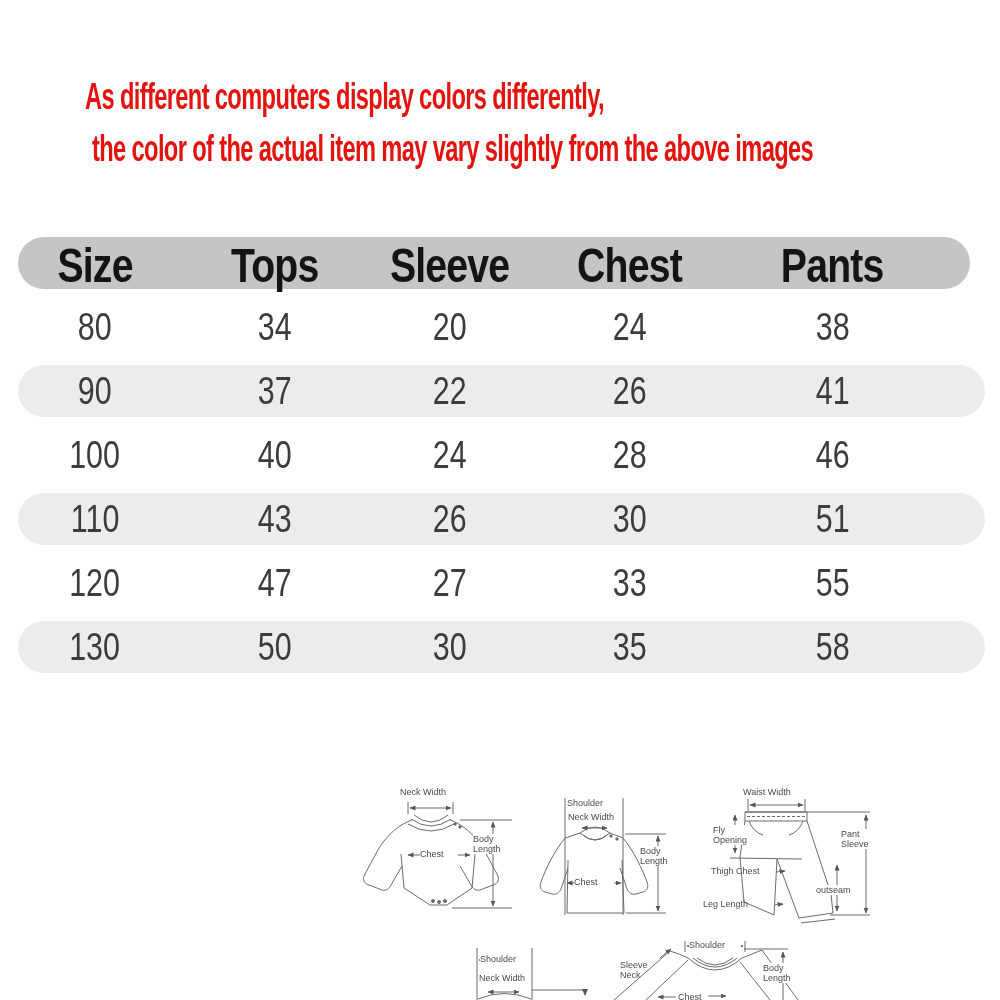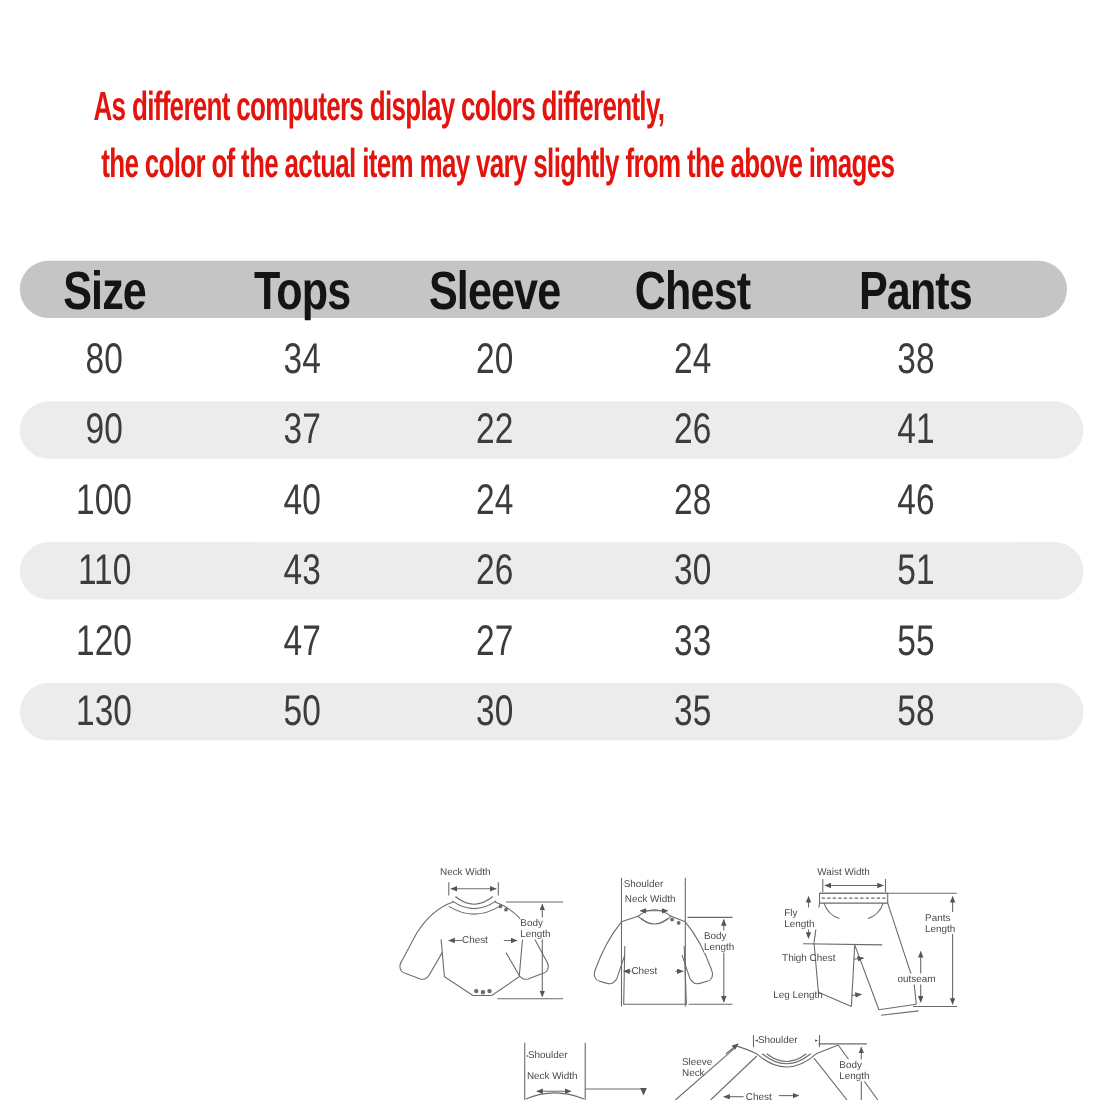--- a/index.html
+++ b/index.html
@@ -179,22 +179,22 @@
     <div class="dlabel" style="left:60px;top:5px;width:62px;">Neck Width</div>
     <div class="dlabel wbg" style="left:80px;top:67px;width:38px;">Chest</div>
     <div class="dlabel wbg" style="left:133px;top:52px;width:44px;">Body Length</div>
 
     <div class="dlabel wbg" style="left:227px;top:16px;width:54px;">Shoulder</div>
     <div class="dlabel" style="left:228px;top:30px;width:54px;">Neck Width</div>
     <div class="dlabel wbg" style="left:234px;top:95px;width:40px;">Chest</div>
     <div class="dlabel wbg" style="left:300px;top:64px;width:40px;">Body Length</div>
 
     <div class="dlabel" style="left:403px;top:5px;width:68px;">Waist Width</div>
-    <div class="dlabel wbg" style="left:373px;top:43px;width:34px;">Fly Length</div>
-    <div class="dlabel wbg" style="left:501px;top:47px;width:40px;">Pants Length</div>
+    <div class="dlabel wbg" style="left:373px;top:43px;width:34px;">Fly Opening</div>
+    <div class="dlabel wbg" style="left:501px;top:47px;width:40px;">Pant Sleeve</div>
     <div class="dlabel" style="left:371px;top:84px;width:64px;">Thigh Chest</div>
     <div class="dlabel wbg" style="left:476px;top:103px;width:42px;">outseam</div>
     <div class="dlabel" style="left:363px;top:117px;width:68px;">Leg Length</div>
 
     <div class="dlabel wbg" style="left:140px;top:172px;width:50px;">Shoulder</div>
     <div class="dlabel" style="left:139px;top:191px;width:52px;">Neck Width</div>
 
     <div class="dlabel wbg" style="left:349px;top:158px;width:52px;">Shoulder</div>
     <div class="dlabel" style="left:280px;top:178px;width:42px;">Sleeve Neck</div>
     <div class="dlabel wbg" style="left:423px;top:181px;width:40px;">Body Length</div>

